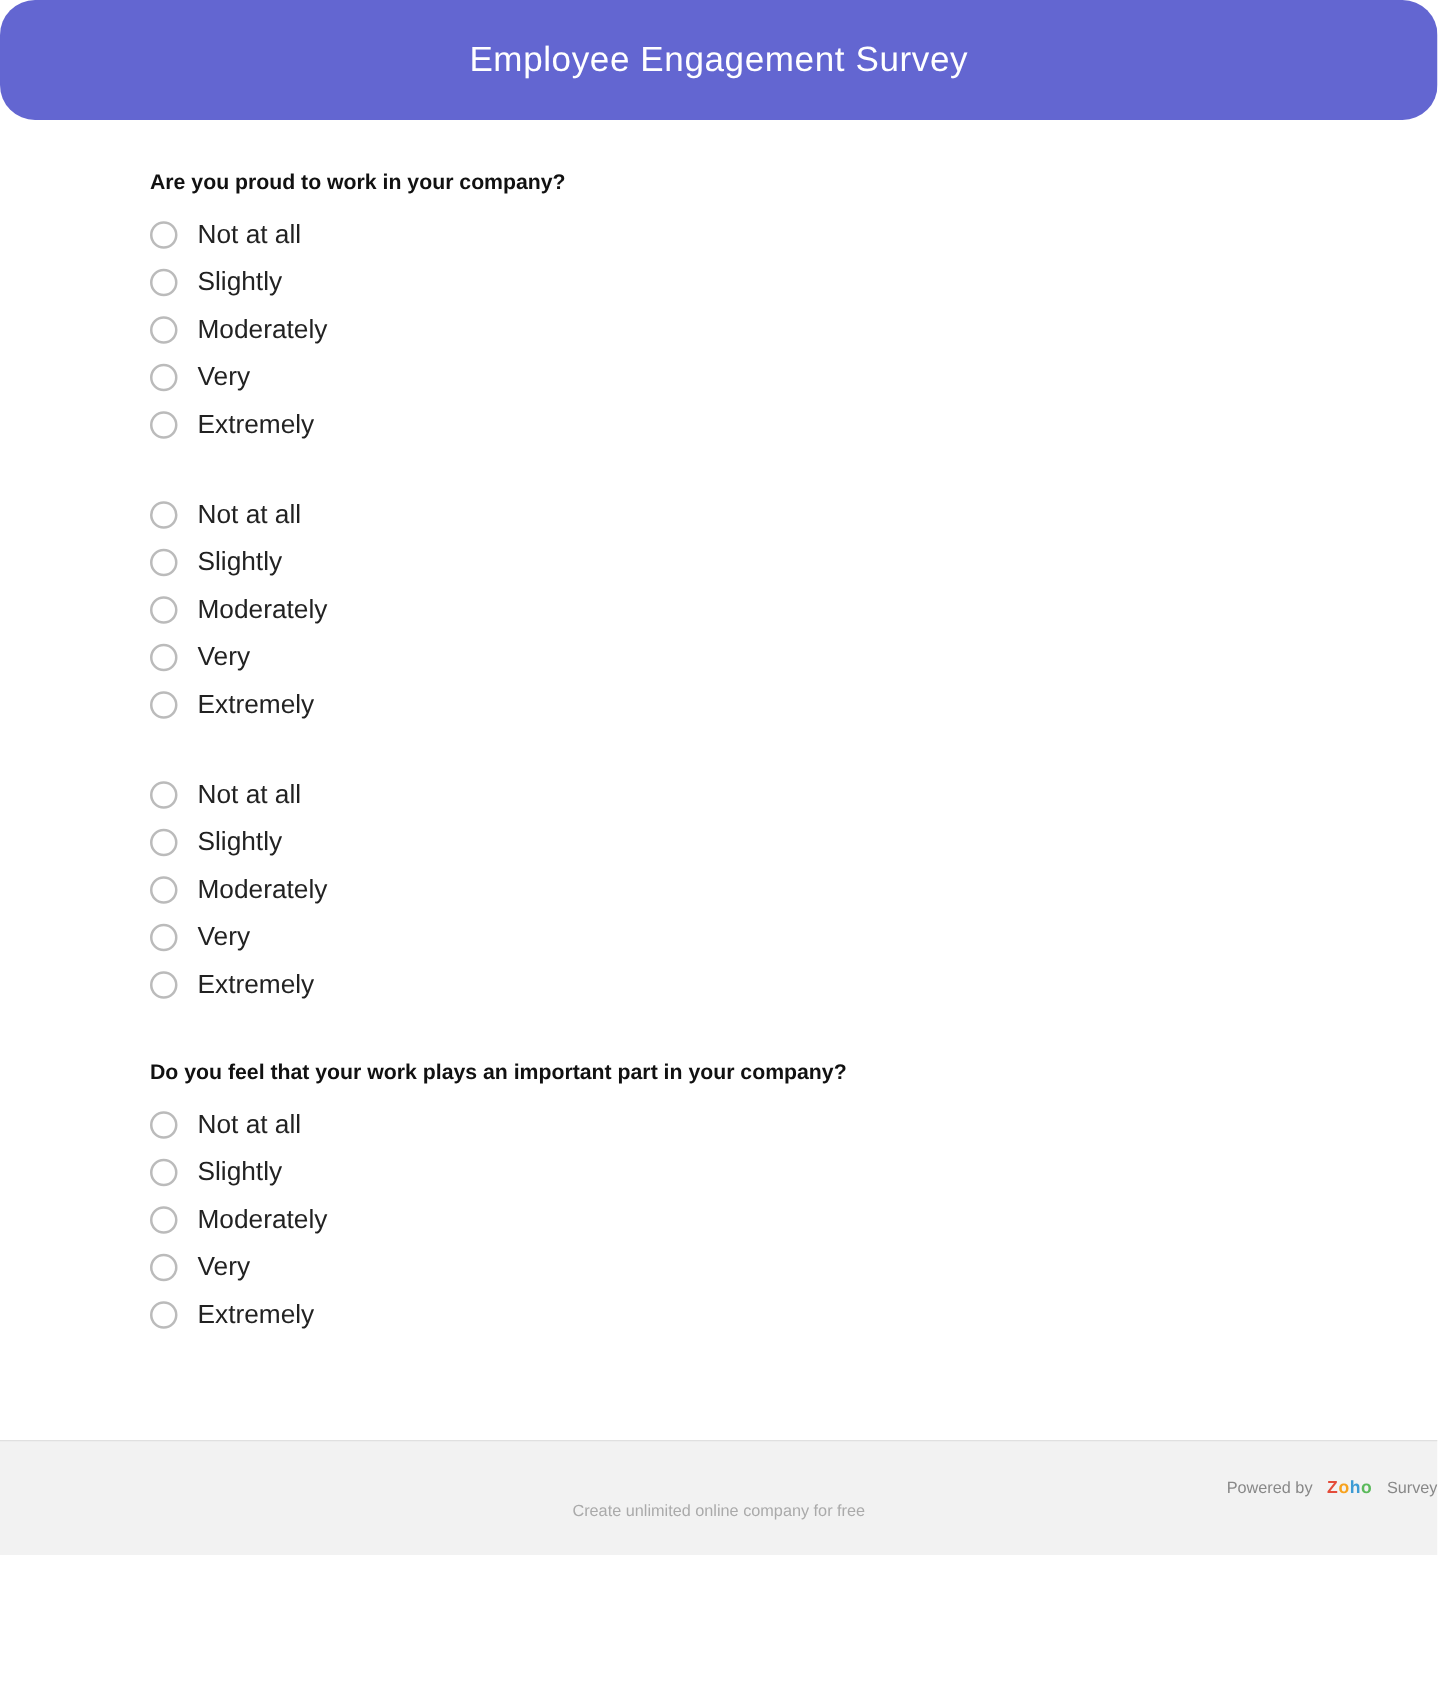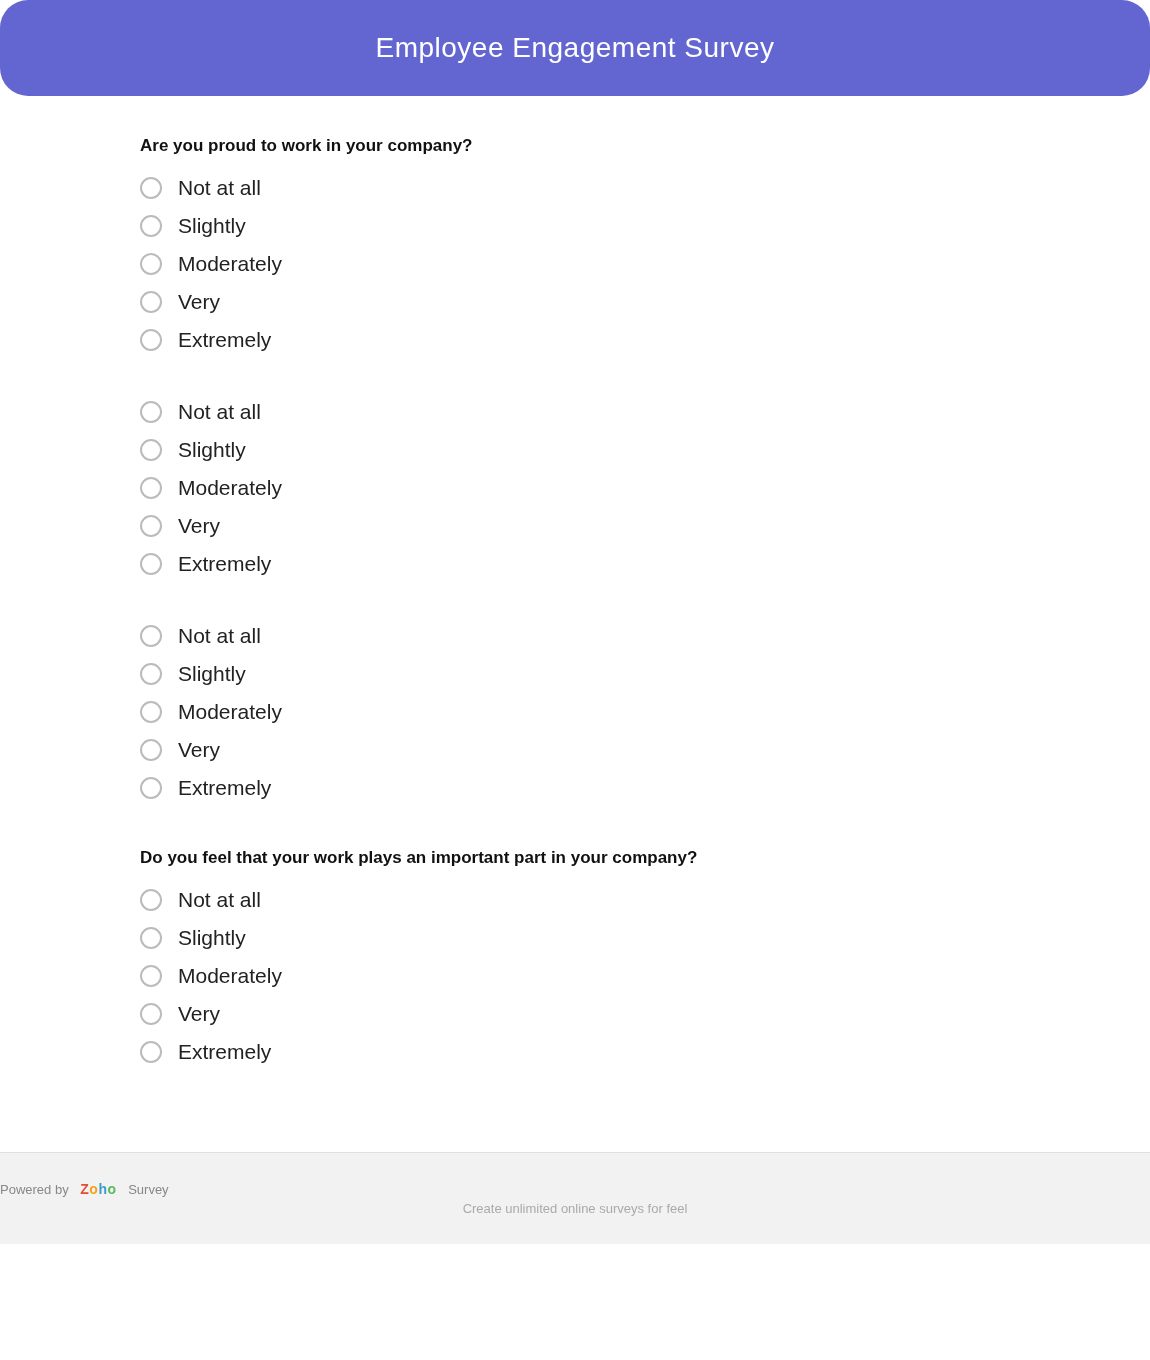--- a/index.html
+++ b/index.html
@@ -30,21 +30,20 @@
       letter-spacing: 0.5px;
     }
 
     .survey-body {
       padding: 40px 120px 40px 120px;
       background: #fff;
     }
 
     .question-block {
       margin-bottom: 48px;
-      margin-left: 20px;
     }
 
     .question-text {
       font-size: 17px;
       font-weight: 600;
       margin-bottom: 20px;
       color: #111;
     }
 
     .options-list {
@@ -82,21 +81,21 @@
       text-align: center;
       border-top: 1px solid #e0e0e0;
     }
 
     .footer-powered {
       font-size: 13px;
       color: #888;
       margin-bottom: 4px;
       display: flex;
       align-items: center;
-      justify-content: flex-start;
+      justify-content: flex-end;
       gap: 4px;
     }
 
     .footer-sub {
       font-size: 13px;
       color: #aaa;
     }
 
     .zoho-logo {
       display: inline-flex;
@@ -226,14 +225,14 @@
     &nbsp;
     <span class="zoho-logo">
       <span class="zoho-z">Z</span>
         <span class="zoho-o1">o</span>
         <span class="zoho-h">h</span>
         <span class="zoho-o2">o</span>
     </span>
     &nbsp;
     <span>Survey</span>
   </div>
-  <div class="footer-sub">Create unlimited online surveys for feel</div>
+  <div class="footer-sub">Create unlimited online company for free</div>
 </footer>
 
 </body></html>

